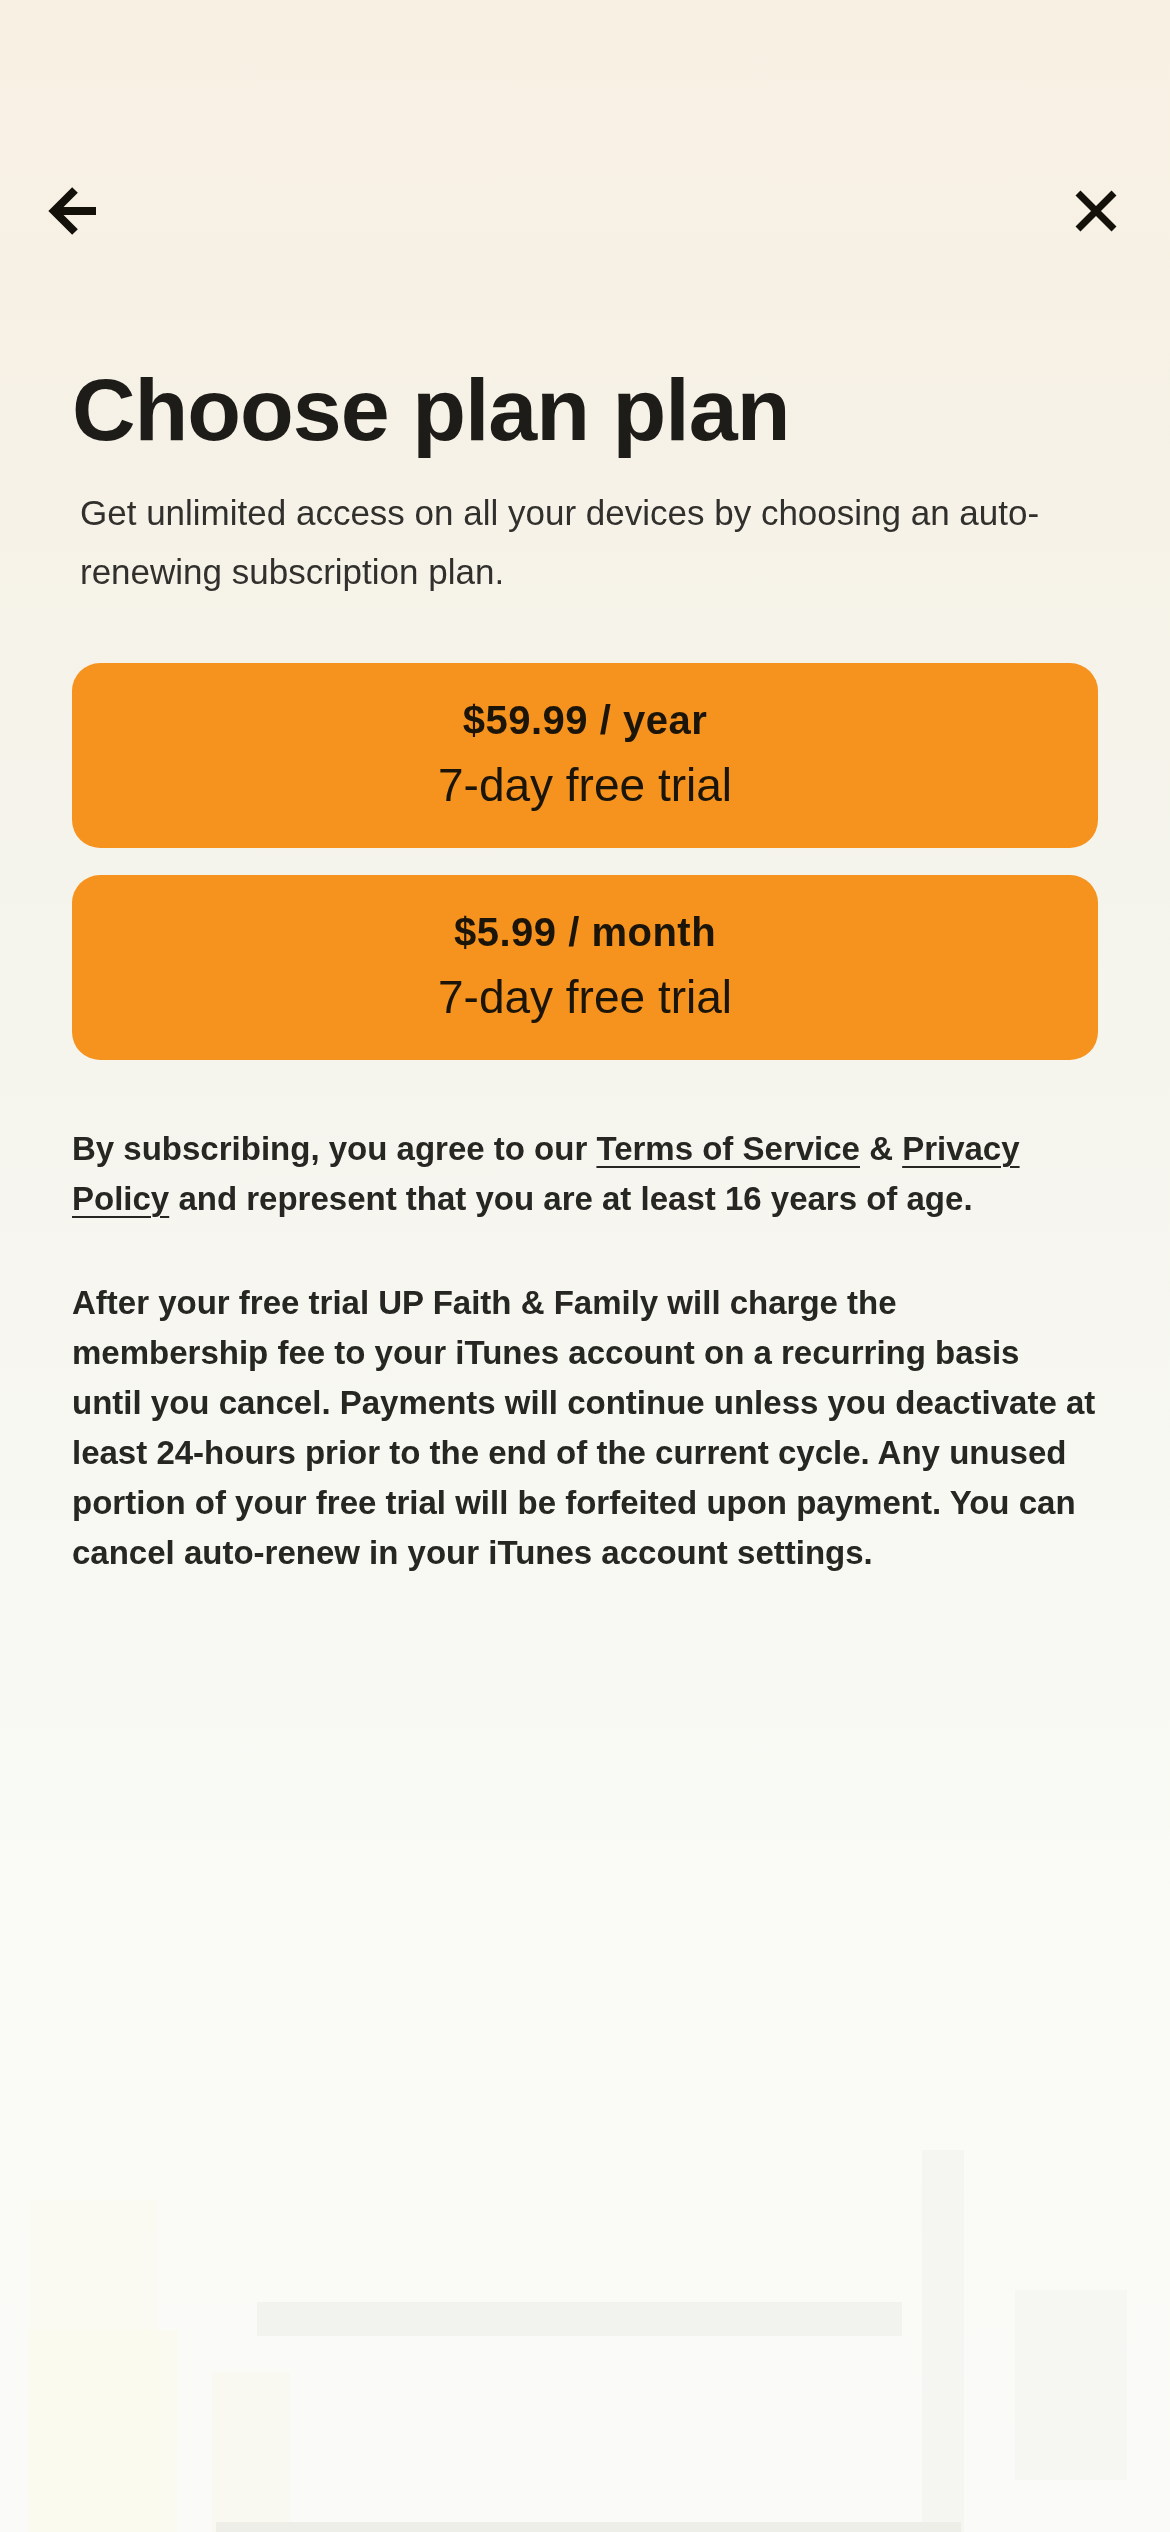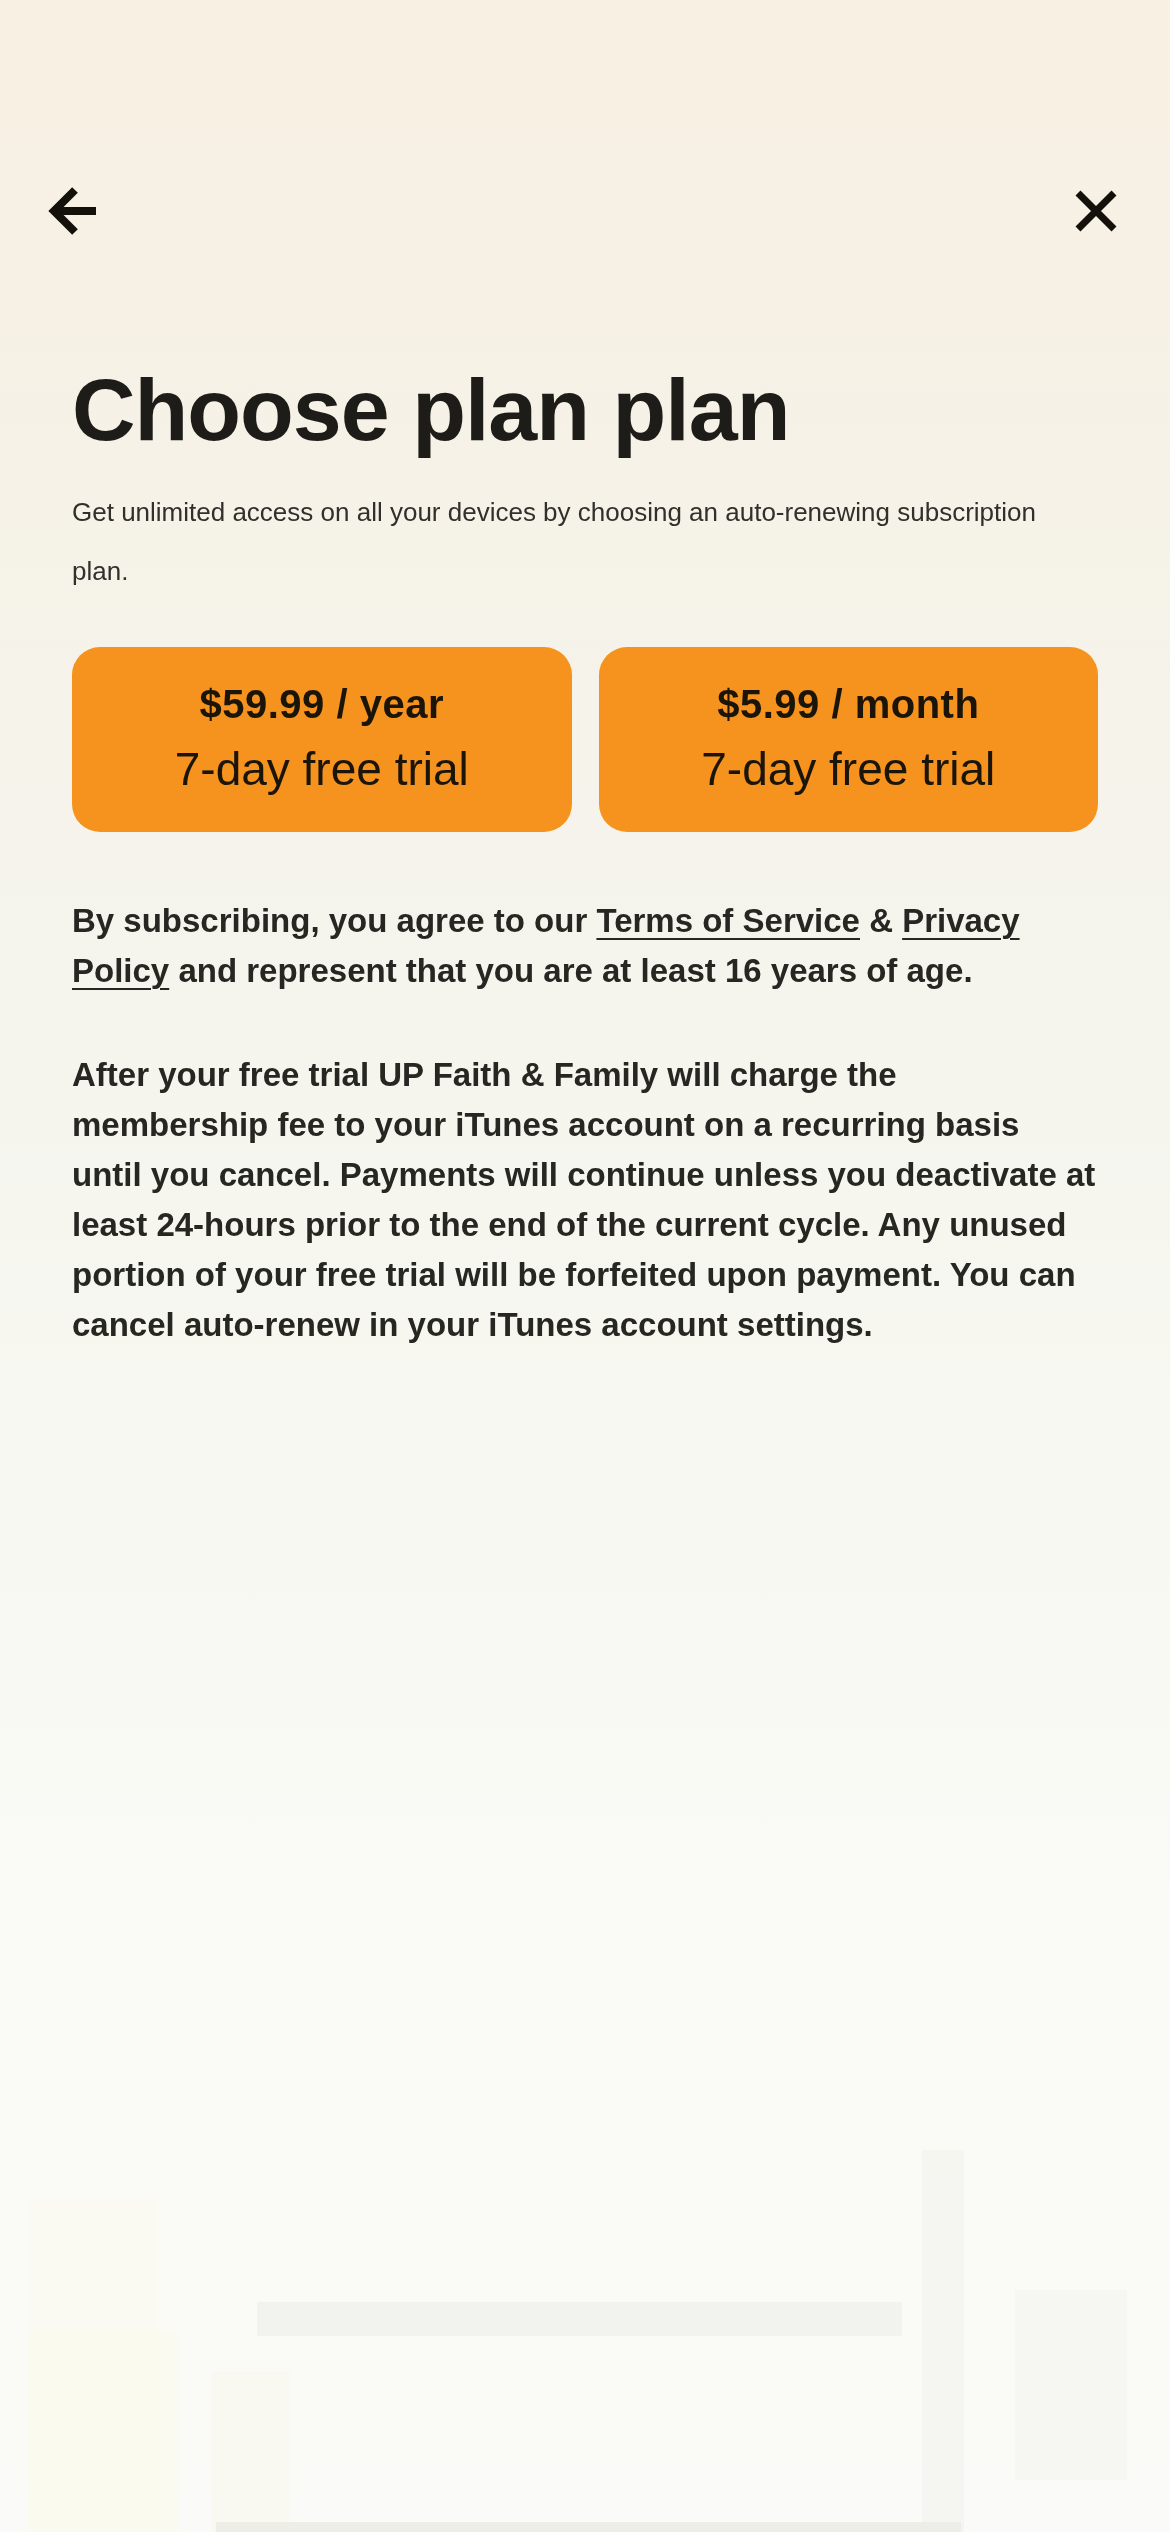--- a/index.html
+++ b/index.html
@@ -54,30 +54,30 @@
   }
   .title {
     margin: 128px 0 0 0;
     font-size: 88px;
     line-height: 1.1;
     font-weight: 600;
     letter-spacing: -1px;
     color: #1D1C19;
   }
   .subtitle {
-    margin: 24px 0 0 0;
-    font-size: 26px;
+    margin: 24px 0 0 8px;
+    font-size: 35px;
     line-height: 59px;
     font-weight: 400;
     color: #31302C;
   }
   .plans {
-    margin-top: 46px;
+    margin-top: 62px;
     display: flex;
-    flex-direction: row;
+    flex-direction: column;
     gap: 27px;
   }
   .plan {
     width: 100%;
     height: 185px;
     border: none;
     border-radius: 28px;
     background: #F6921E;
     color: #1B1509;
     display: flex;

